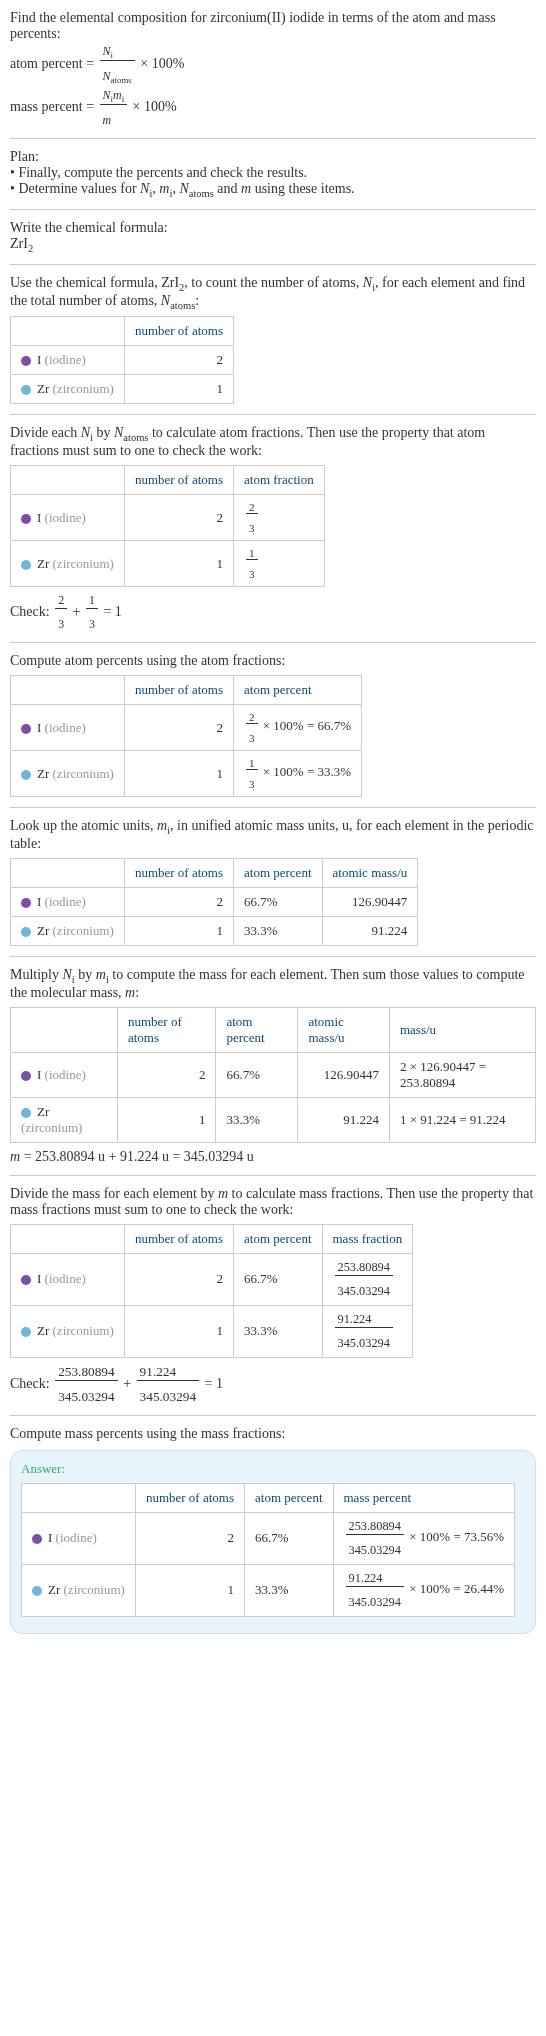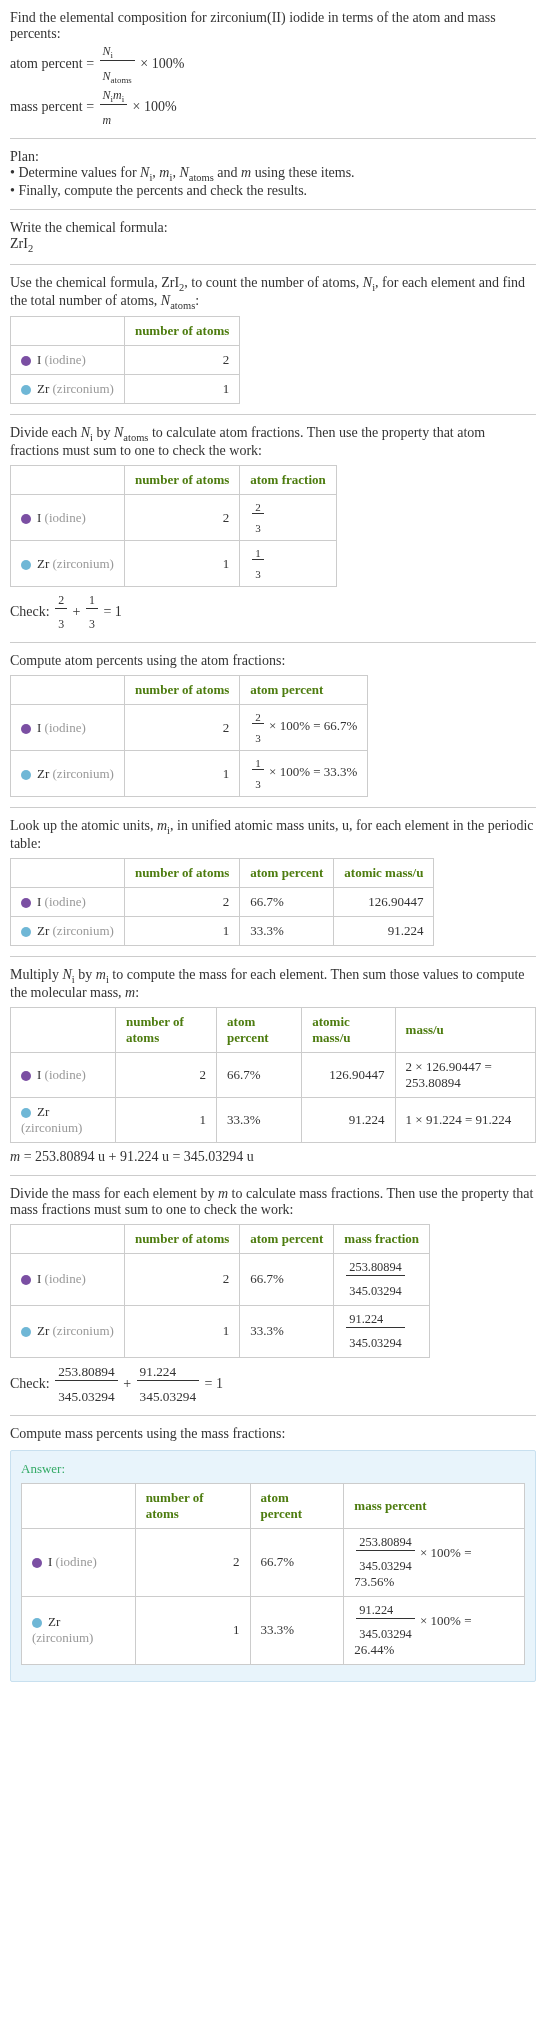--- a/index.html
+++ b/index.html
@@ -28,36 +28,36 @@
     border-collapse: collapse;
     margin: 6px 0;
     font-size: 13px;
   }
   th, td {
     border: 1px solid #ccc;
     padding: 6px 10px;
     text-align: left;
     vertical-align: middle;
   }
-  th { font-weight: bold; color: #4d7c0f; background: #fff; }
+  th { font-weight: normal; color: #0c4a6e; background: #fff; }
   td.num { text-align: right; }
   .dot {
     display: inline-block;
     width: 10px; height: 10px;
     border-radius: 50%;
     margin-right: 6px;
     vertical-align: middle;
   }
   .dot-i { background: #7b4fa3; }
   .dot-zr { background: #6fb7d6; }
   .elname { color: #999; }
   .answer-box {
     background: #e8f4fb;
     border: 1px solid #c8e0ef;
-    border-radius: 2px;
+    border-radius: 12px;
     padding: 10px;
   }
   .answer-box .label { color: #3a6; font-size: 13px; margin-bottom:6px;}
   .answer-box table { background: #fff; }
   .small { font-size: 0.95em; }
 </style>
 </head>
 <body>
 
 <div class="section">
@@ -78,24 +78,24 @@
       <span class="top"><i>N</i><span class="sub">i</span><i>m</i><span class="sub">i</span></span>
       <span class="bot"><i>m</i></span>
     </span>
     <span> × 100%</span>
   </div>
 </div>
 <hr>
 
 <div class="section">
   <div>Plan:</div>
+  <div>• Finally, compute the percents and check the results.</div>
   <div>
     <span>• Determine values for </span><i>N</i><span class="sub">i</span><span>, </span><i>m</i><span class="sub">i</span><span>, </span><i>N</i><span class="sub">atoms</span><span> and </span><i>m</i><span> using these items.</span>
   </div>
-  <div>• Finally, compute the percents and check the results.</div>
 </div>
 <hr>
 
 <div class="section">
   <div>Write the chemical formula:</div>
   <div>
     <span>ZrI</span><span class="sub">2</span>
   </div>
 </div>
 <hr>

